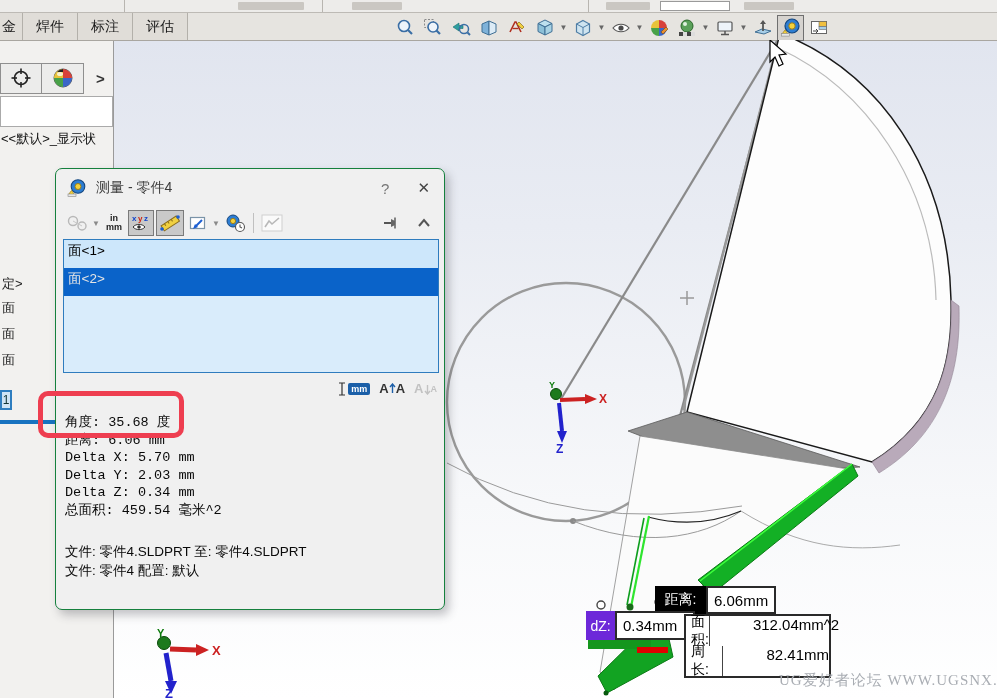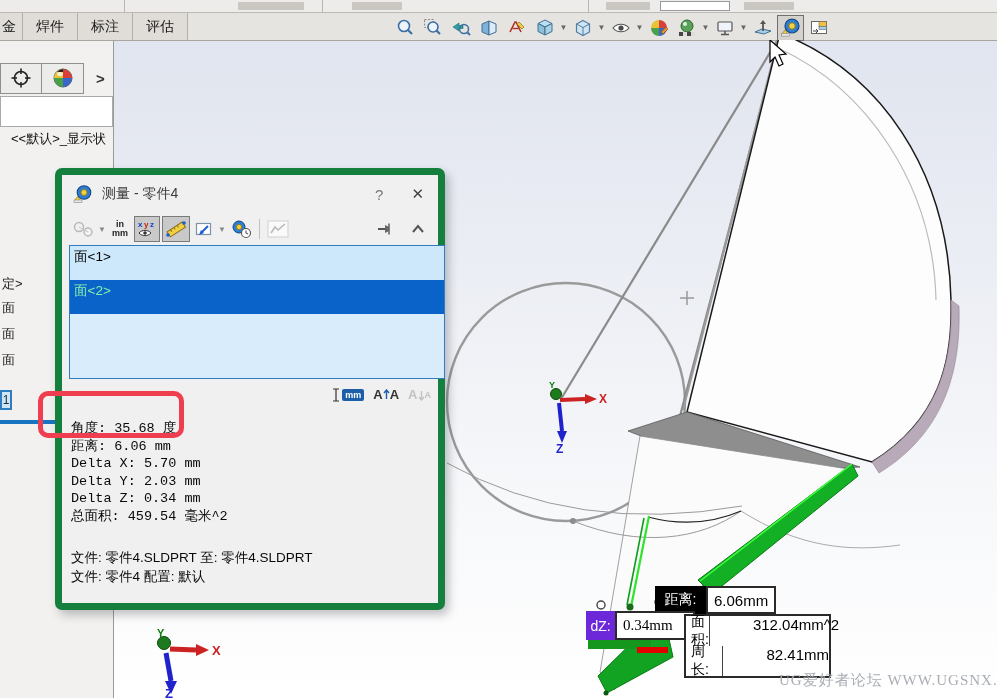--- a/index.html
+++ b/index.html
@@ -31,70 +31,70 @@
 
   
   .left-panel{position:absolute;left:0;top:41px;width:114px;height:657px;
               background:#f2f1ef;border-right:1px solid #9a9a9a;}
   .lp-toolbar{position:absolute;left:0;top:20px;width:114px;height:34px;display:flex;align-items:center;}
   .lp-btn{width:42px;height:31px;border:1px solid #8f8f8f;background:#ececeb;
           display:flex;align-items:center;justify-content:center;}
   .lp-btn + .lp-btn{border-left:none;}
   .lp-expand{margin-left:12px;font-size:15px;font-weight:bold;color:#333;}
   .lp-statebox{position:absolute;left:0;top:55px;width:113px;height:31px;background:#fff;border:1px solid #aaa;}
-  .lp-statetext{position:absolute;left:11px;top:89px;width:112px;font-size:13px;color:#111;white-space:nowrap;overflow:hidden;}
+  .lp-statetext{position:absolute;left:1px;top:89px;width:112px;font-size:13px;color:#111;white-space:nowrap;overflow:hidden;}
   .lp-frag{position:absolute;left:2px;font-size:13px;color:#222;white-space:nowrap;}
   .lp-badge{position:absolute;left:0;top:349px;width:12px;height:20px;border:2px solid #2e7dbf;
             background:#cfe4f5;font-size:12px;color:#133;display:flex;align-items:center;justify-content:center;}
   .lp-blueline{position:absolute;left:0;top:379px;width:55px;height:4px;background:#1873c0;}
 
   
   .viewport{position:absolute;left:114px;top:41px;width:883px;height:657px;
             background:linear-gradient(180deg,#e1e5ef 0%,#e9ecf3 28%,#f7f8fa 70%,#ffffff 100%);}
   .vp-svg{position:absolute;left:114px;top:40px;}
   .watermark{position:absolute;left:779px;top:671px;font-family:"Liberation Serif",serif;
              font-size:15px;color:#a9adb3;letter-spacing:1px;white-space:nowrap;}
 
   
   .callout{position:absolute;display:flex;font-size:15px;color:#000;}
   .co-label{display:flex;align-items:center;justify-content:center;font-size:14px;}
   .co-value{background:#fff;border:2px solid #2a2a2a;display:flex;align-items:center;padding:0 6px;}
   .dz-callout{left:586px;top:611px;height:29px;}
   .dz-callout .co-label{width:29px;background:#6d28d9;color:#fff;}
-  .dz-callout .co-value{width:80px;font-family:Liberation Serif, serif;}
+  .dz-callout .co-value{width:80px;}
   .dist-callout{left:655px;top:586px;height:28px;}
   .dist-callout .co-label{width:51px;background:#000;color:#fff;}
   .dist-callout .co-value{width:70px;}
   .area-callout{left:684px;top:614px;width:147px;height:64px;background:#fff;
                 border:2px solid #2a2a2a;flex-direction:column;}
   .area-row{display:flex;height:30px;align-items:flex-start;}
   .area-row .rl{width:46px;padding-left:5px;font-size:14px;border-right:1px solid #444;
                 height:100%;display:flex;align-items:center;}
   .area-row .rv{padding-left:7px;font-size:15px;margin-left:36px;}
 
   
   .dialog{position:absolute;left:55px;top:168px;width:390px;height:442px;background:#f0f0f0;
-          border:7px solid #15803d;border-radius:7px;box-shadow:4px 5px 10px rgba(60,60,70,.30);z-index:30;}
+          border:1px solid #15803d;border-radius:7px;box-shadow:4px 5px 10px rgba(60,60,70,.30);z-index:30;}
   .dlg-title{position:absolute;left:0;top:0;width:100%;height:38px;display:flex;align-items:center;padding:0 14px 0 11px;}
   .dlg-title .t-text{margin-left:9px;font-size:14px;color:#3c3c3c;flex:1;}
   .dlg-help{font-size:15px;color:#777;margin-right:28px;cursor:default;}
   .dlg-close{font-size:15px;color:#444;cursor:default;}
   .dlg-toolbar{position:absolute;left:0;top:38px;width:100%;height:32px;display:flex;align-items:center;padding:0 8px;gap:2px;}
   .dt-btn{height:26px;min-width:24px;display:flex;align-items:center;justify-content:center;border:1px solid transparent;padding:0 1px;}
   .dt-btn.pressed{background:#c9c9c9;border:1px solid #7a7a7a;}
   .dt-caret{font-size:8px;color:#8a8a8a;width:8px;text-align:center;}
   .dt-sep{width:1px;height:20px;background:#c0c0c0;margin:0 3px;}
   .dt-units{font-size:9px;font-weight:bold;line-height:9px;color:#222;text-align:center;}
   .dt-right{margin-left:auto;display:flex;align-items:center;gap:8px;}
 
   .measure-list{position:absolute;left:7px;top:70px;width:376px;height:134px;
                 border:1px solid #2f7cbe;background:#d9ecfb;font-size:13.5px;overflow:hidden;}
-  .ml-row{height:34px;line-height:22px;padding-left:4px;}
+  .ml-row{height:28px;line-height:22px;padding-left:4px;}
   .ml-row.r0{background:#cde7fb;color:#000;}
-  .ml-row.r1{background:#0a63c9;color:#86efac;}
+  .ml-row.r1{background:#0a63c9;color:#e5e5e5;}
 
   .res-icons{position:absolute;top:212px;right:7px;display:flex;align-items:center;gap:9px;}
   .mm-badge{background:#1b5fa8;color:#fff;font-size:9px;font-weight:bold;border-radius:2px;padding:1px 3px;}
   .fontAA{font-weight:bold;color:#333;font-size:13px;display:flex;align-items:flex-end;line-height:12px;}
   .fontAA .small{font-size:9px;}
   .fontAA.disabled{color:#c2c2c2;}
 
   .res-lines{position:absolute;left:9px;top:245px;font-family:"Liberation Mono",monospace;
              font-size:13.5px;color:#0a0a0a;}
   .res-lines div{height:17.5px;line-height:17.5px;white-space:pre;}

